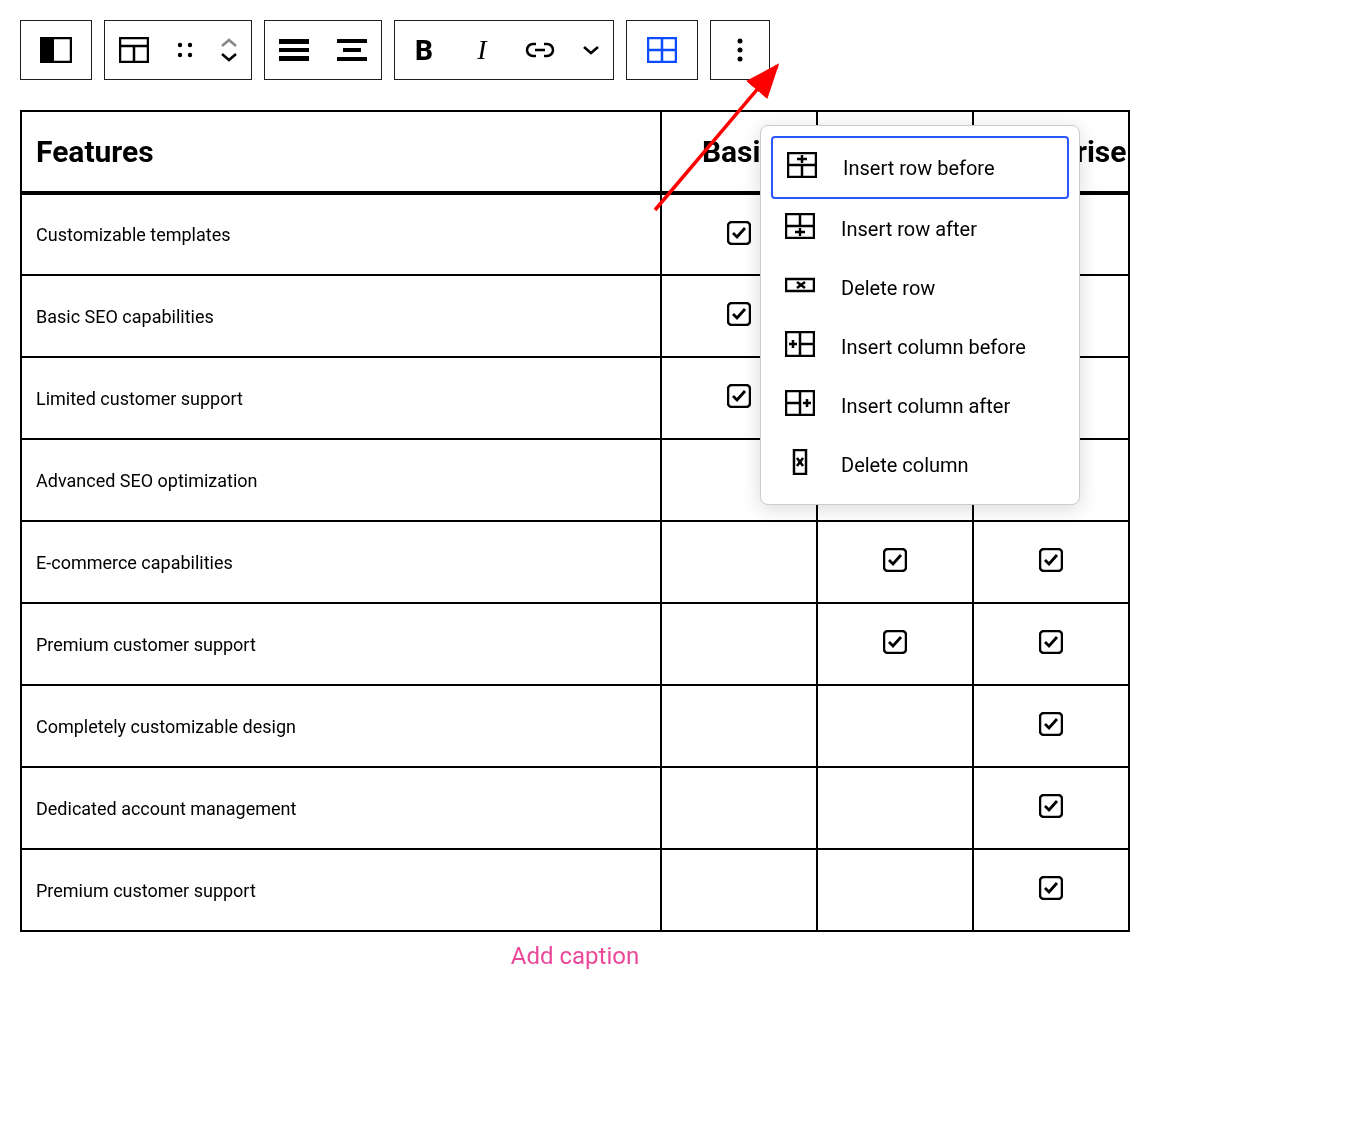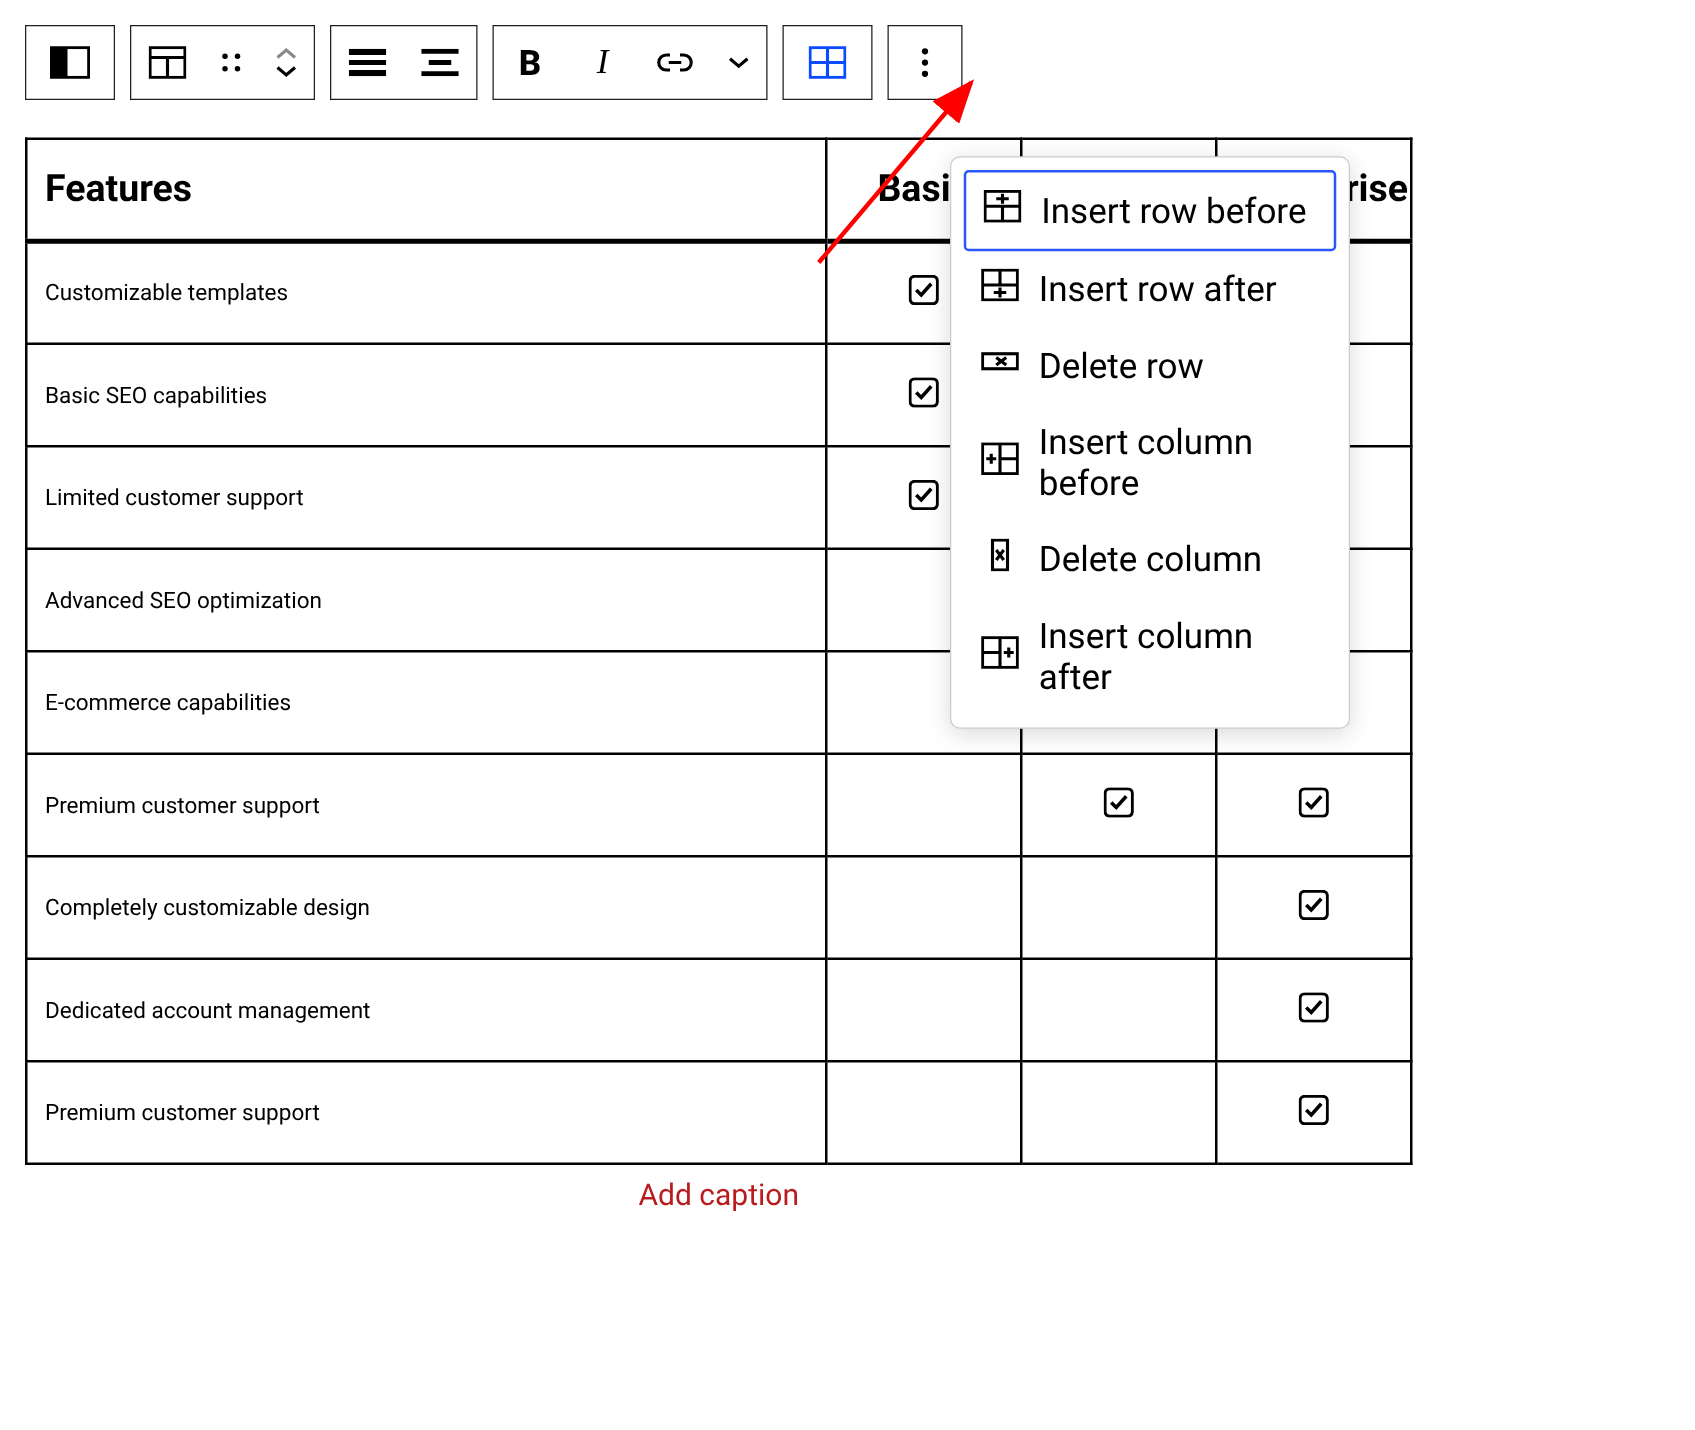--- a/index.html
+++ b/index.html
@@ -59,46 +59,46 @@
   table.feature-table th:nth-child(3),
   table.feature-table th:nth-child(4) { width: 156px; text-align: center; }
   table.feature-table td.check-cell { text-align: center; }
   .checkbox {
     display: inline-block;
     width: 24px;
     height: 24px;
   }
   .caption {
     text-align: center;
-    color: #b91c1c;
+    color: #ec4899;
     font-size: 24px;
     margin-top: 10px;
     width: 1110px;
   }
 
   .dropdown {
     position: absolute;
     left: 760px;
     top: 125px;
     background: #fff;
     border: 1px solid #ccc;
     border-radius: 8px;
     box-shadow: 0 4px 20px rgba(0,0,0,0.15);
     padding: 10px;
     width: 320px;
     z-index: 10;
   }
   .dropdown-item {
     display: flex;
     align-items: center;
-    gap: 16px;
+    gap: 26px;
     padding: 14px 14px;
     border-radius: 4px;
     cursor: pointer;
-    font-size: 28px;
+    font-size: 20px;
   }
   .dropdown-item.selected {
     border: 2px solid #2a56ff;
   }
   .dropdown-item svg { flex-shrink: 0; }
 
   .arrow {
     position: absolute;
     left: 645px;
     top: 60px;
@@ -347,35 +347,35 @@
           <rect x="1" y="1" width="28" height="24" fill="none" stroke="#000" stroke-width="2.5"></rect>
           <line x1="15" y1="1" x2="15" y2="25" stroke="#000" stroke-width="2.5"></line>
           <line x1="15" y1="13" x2="29" y2="13" stroke="#000" stroke-width="2.5"></line>
           <line x1="4" y1="13" x2="12" y2="13" stroke="#000" stroke-width="2.5"></line>
           <line x1="8" y1="9" x2="8" y2="17" stroke="#000" stroke-width="2.5"></line>
         </svg></span>
       <span>Insert column before</span>
     </div>
     <div class="dropdown-item">
       <span><svg width="30" height="26">
-          <rect x="9" y="1" width="12" height="24" fill="none" stroke="#000" stroke-width="2.5"></rect>
-          <line x1="12" y1="9" x2="18" y2="17" stroke="#000" stroke-width="2.5"></line>
-          <line x1="18" y1="9" x2="12" y2="17" stroke="#000" stroke-width="2.5"></line>
-        </svg></span>
-      <span>Delete column</span>
-    </div>
-    <div class="dropdown-item">
-      <span><svg width="30" height="26">
           <rect x="1" y="1" width="28" height="24" fill="none" stroke="#000" stroke-width="2.5"></rect>
           <line x1="15" y1="1" x2="15" y2="25" stroke="#000" stroke-width="2.5"></line>
           <line x1="1" y1="13" x2="15" y2="13" stroke="#000" stroke-width="2.5"></line>
           <line x1="18" y1="13" x2="26" y2="13" stroke="#000" stroke-width="2.5"></line>
           <line x1="22" y1="9" x2="22" y2="17" stroke="#000" stroke-width="2.5"></line>
         </svg></span>
       <span>Insert column after</span>
+    </div>
+    <div class="dropdown-item">
+      <span><svg width="30" height="26">
+          <rect x="9" y="1" width="12" height="24" fill="none" stroke="#000" stroke-width="2.5"></rect>
+          <line x1="12" y1="9" x2="18" y2="17" stroke="#000" stroke-width="2.5"></line>
+          <line x1="18" y1="9" x2="12" y2="17" stroke="#000" stroke-width="2.5"></line>
+        </svg></span>
+      <span>Delete column</span>
     </div>
   </div>
 
 <svg class="arrow" width="160" height="160">
   <defs>
     <marker id="arrowhead" markerWidth="10" markerHeight="8" refX="9" refY="4" orient="auto">
       <polygon points="0 0, 10 4, 0 8" fill="#ff0000"></polygon>
     </marker>
   </defs>
   <line x1="10" y1="150" x2="132" y2="6" stroke="#ff0000" stroke-width="3.5" marker-end="url(#arrowhead)"></line>

